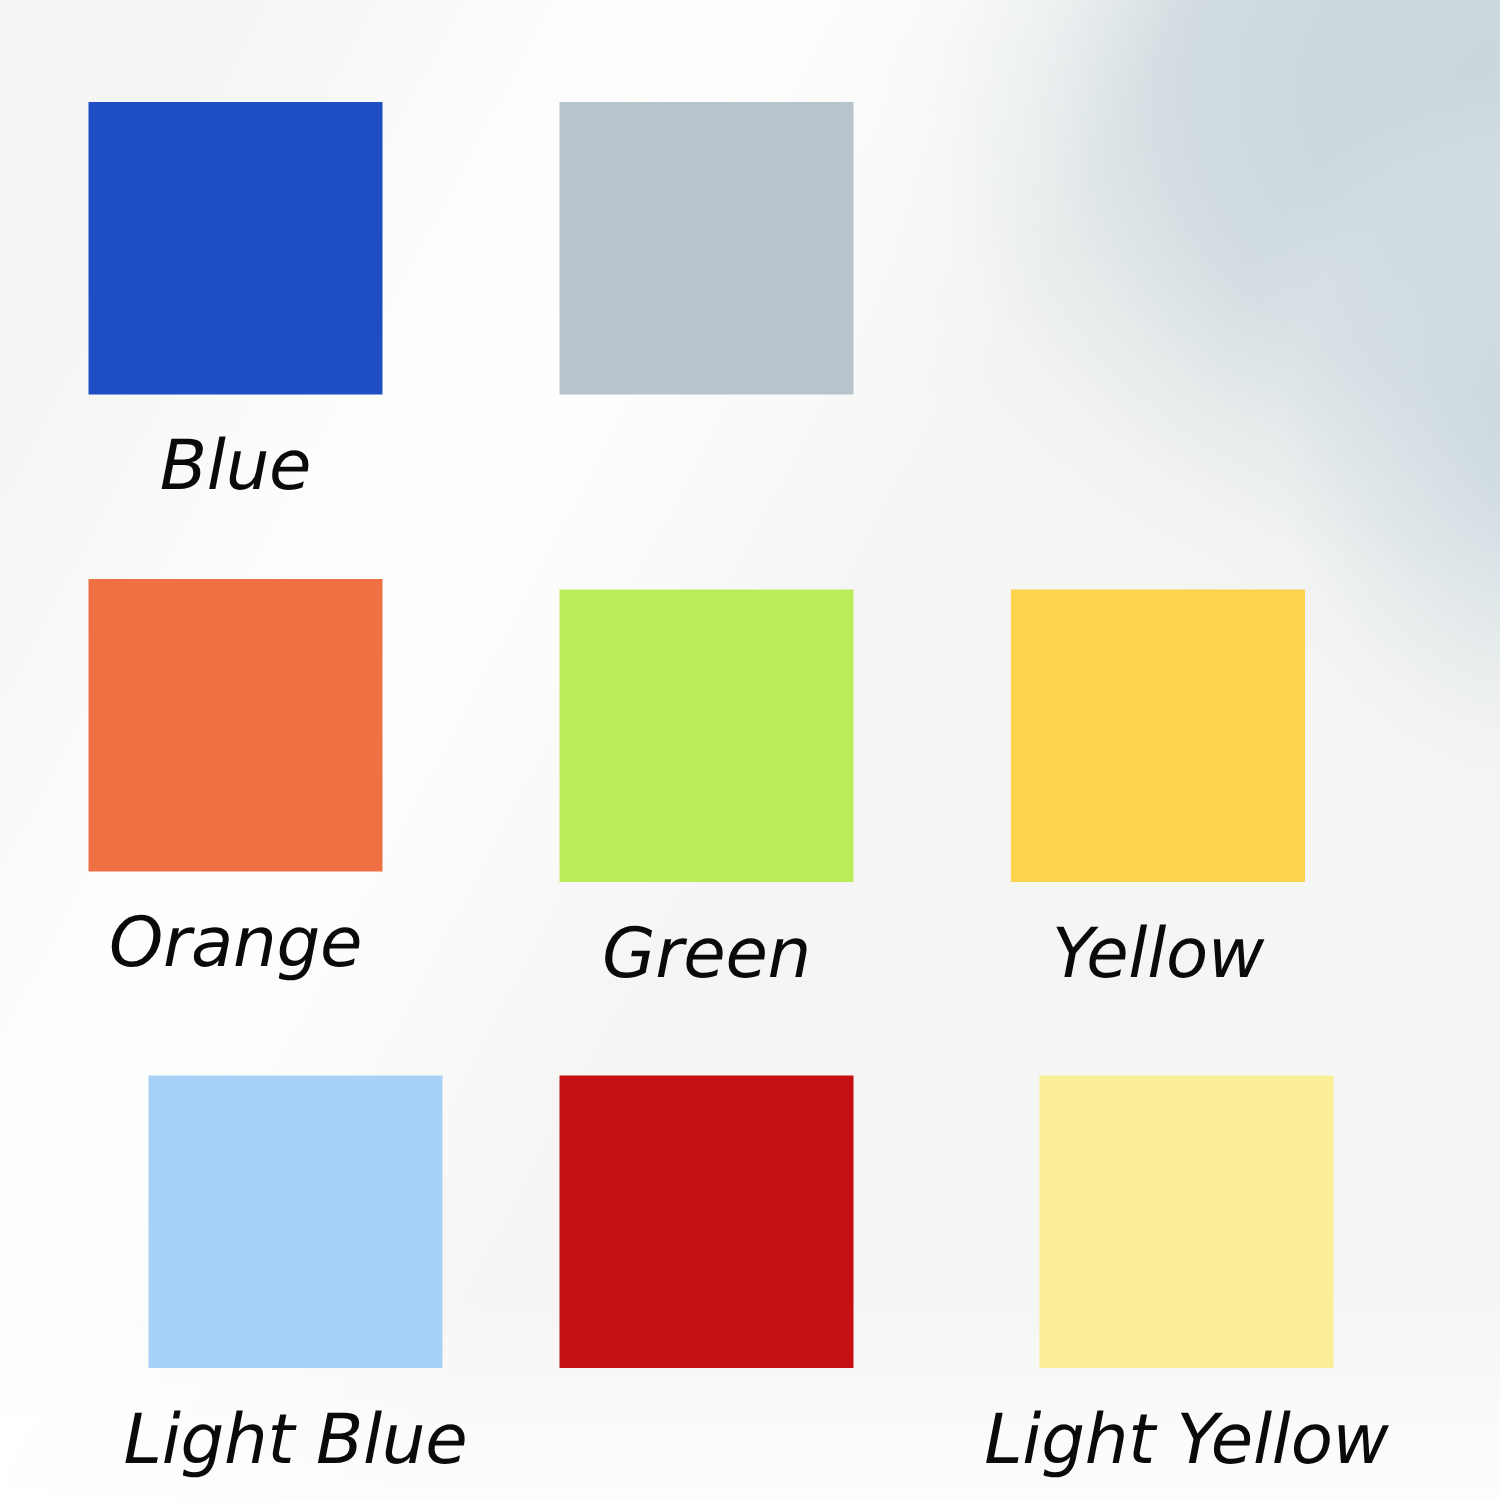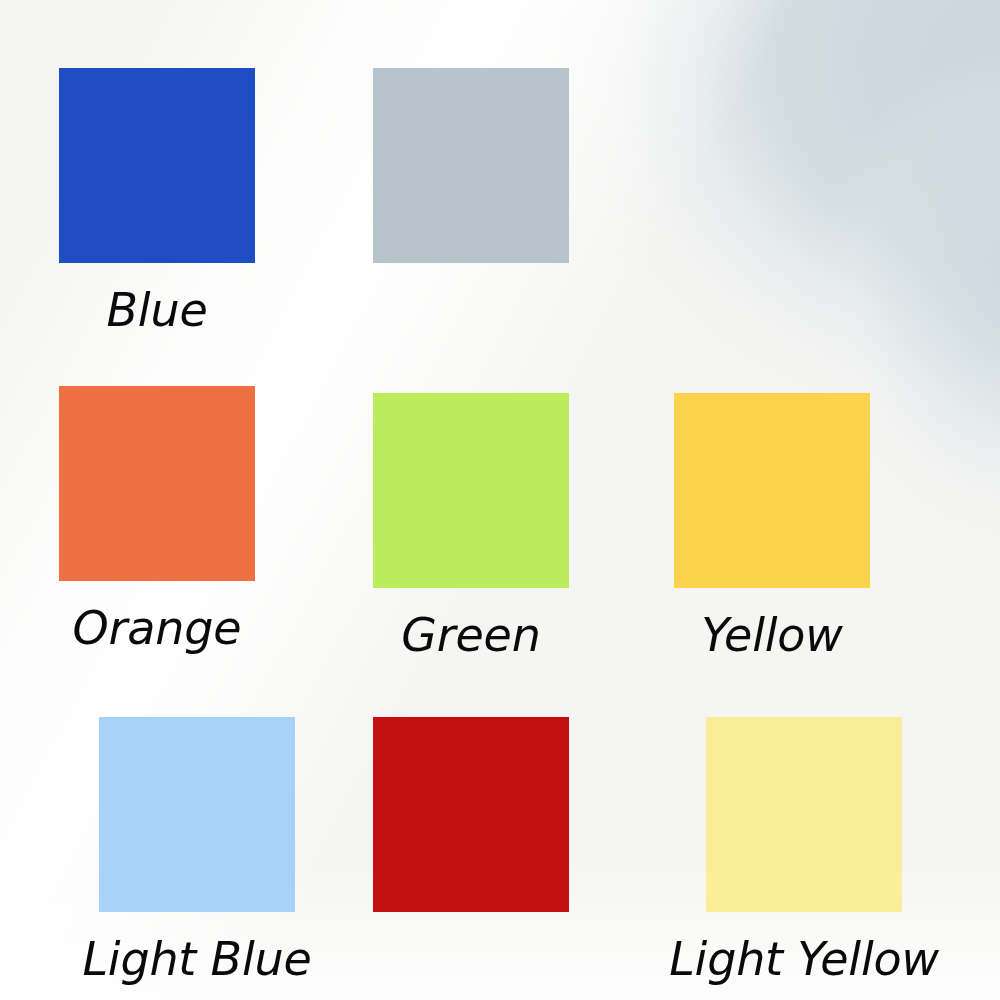--- a/index.html
+++ b/index.html
@@ -157,19 +157,19 @@
 
     <div class="swatch-cell" style="left:0px; top:717px;margin-left:40px;">
       <span class="swatch-chip" style="background-color: rgb(168, 209, 247);"></span>
       <span class="swatch-label label-row3">Light Blue</span>
     </div>
 
     <div class="swatch-cell" style="left:314px; top:717px;">
       <span class="swatch-chip" style="background-color: rgb(196, 16, 16);"></span>
     </div>
 
-    <div class="swatch-cell" style="left:647px; top:717px;">
+    <div class="swatch-cell" style="left:634px; top:717px;">
       <span class="swatch-chip" style="background-color: rgb(250, 238, 150);"></span>
       <span class="swatch-label label-row3">Light Yellow</span>
     </div>
 
   </div>
 </div>
 
 </body></html>

